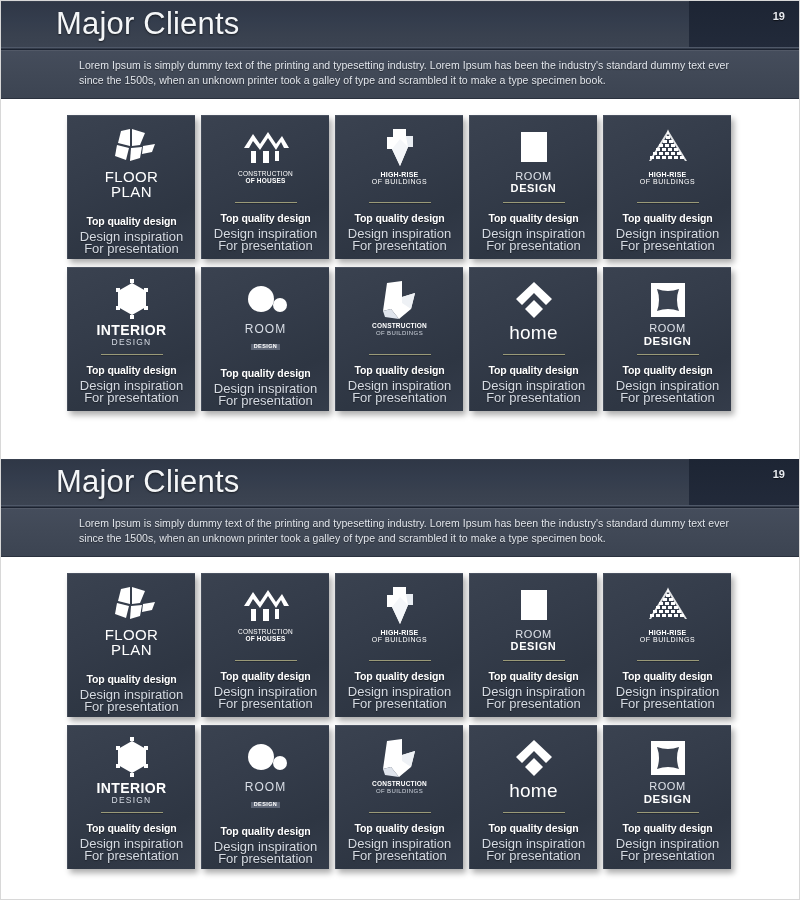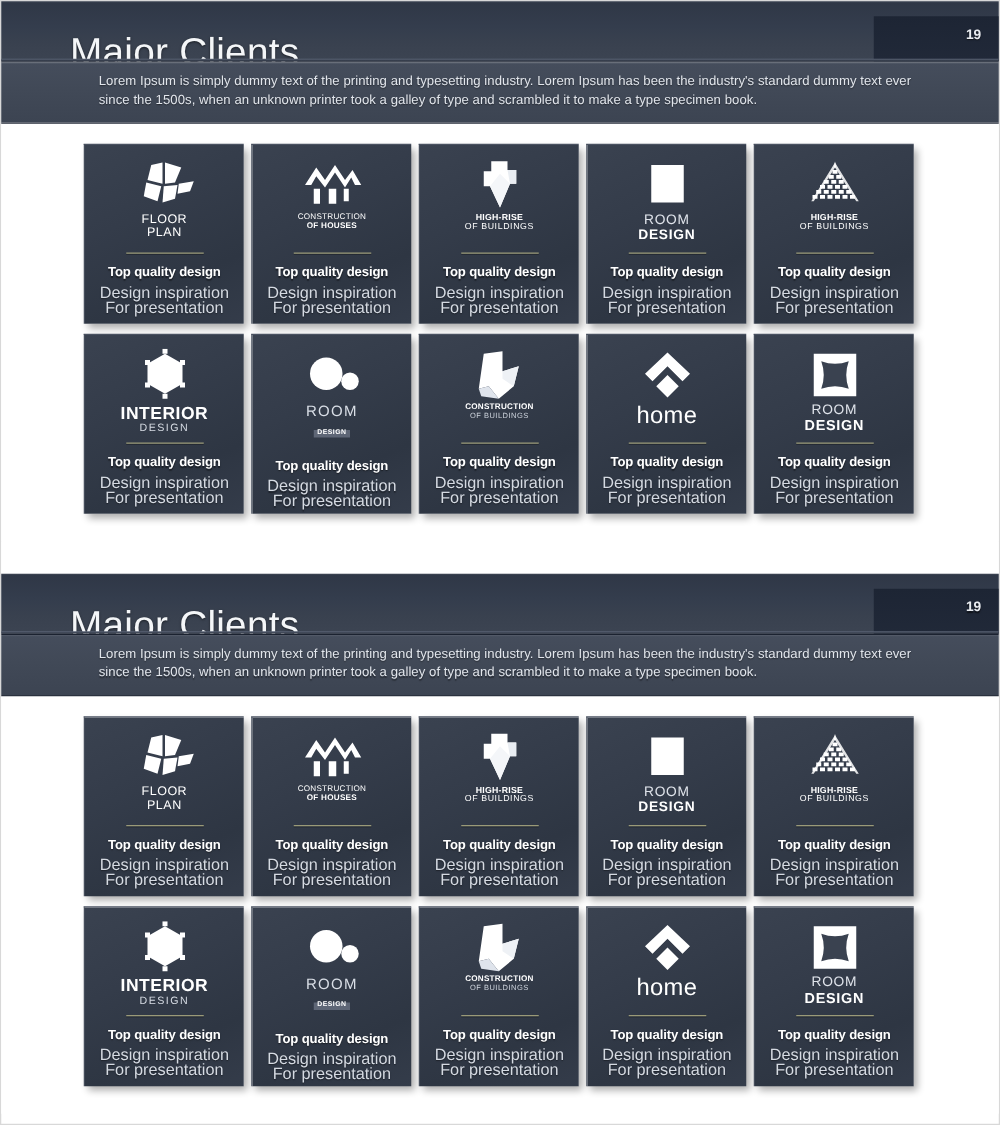--- a/index.html
+++ b/index.html
@@ -26,32 +26,31 @@
     background:linear-gradient(180deg,#2f3746 0%,#343d4d 42%,#39414f 70%,#3c4452 100%);
     border-bottom:1px solid #1b2230;
     box-shadow:inset 0 1px 0 rgba(255,255,255,.05);
     overflow:hidden;
   }
   .header:after{
     content:"";position:absolute;left:0;right:0;bottom:0;height:2px;
     background:linear-gradient(180deg,#5d6678 0%,#262d3a 100%);
   }
   .header-title{
-    position:absolute;left:55px;top:20px;
+    position:absolute;left:55px;top:2px;
     font-size:31px;line-height:42px;
     font-weight:400;
     color:#f4f6f8;
     letter-spacing:.2px;
     text-shadow:0 1px 2px rgba(0,0,0,.55);
     white-space:nowrap;
   }
   .header-right{
-    position:absolute;right:0;top:0;width:100px;height:100%;
+    position:absolute;right:0;top:0;width:110px;height:100%;
     background:linear-gradient(180deg,#1d2534 0%,#222a3a 100%);
-    margin-top:12px;
   }
   .page-num{
     position:absolute;right:14px;top:9px;
     font-size:11px;color:#e9ecf1;font-weight:700;
     text-shadow:0 1px 1px rgba(0,0,0,.6);
   }
 
   
   .subbar{
     position:relative;
@@ -106,21 +105,21 @@
   .logo-text{
     text-align:center;
     color:#ffffff;
     margin-top:1px;
     line-height:1.05;
   }
   .lt1{display:block;font-size:9px;letter-spacing:.3px;}
   .lt2{display:block;font-size:9px;letter-spacing:.3px;}
 
   
-  .brand-floorplan .lt1,.brand-floorplan .lt2{font-size:10px;font-weight:400;letter-spacing:.4px;}
+  .brand-floorplan .lt1,.brand-floorplan .lt2{font-size:15px;font-weight:400;letter-spacing:.4px;}
   .brand-construction .lt1{font-size:6.5px;font-weight:400;letter-spacing:.2px;}
   .brand-construction .lt2{font-size:6.5px;font-weight:700;letter-spacing:.2px;}
   .brand-highrise .lt1{font-size:7px;font-weight:700;letter-spacing:.2px;}
   .brand-highrise .lt2{font-size:7px;font-weight:400;letter-spacing:.5px;}
   .brand-roomdesign .lt1{font-size:11px;font-weight:400;letter-spacing:.6px;color:#dfe3ea;}
   .brand-roomdesign .lt2{font-size:11px;font-weight:700;letter-spacing:.6px;}
   .brand-interior .lt1{font-size:14px;font-weight:700;letter-spacing:.4px;}
   .brand-interior .lt2{font-size:8.5px;font-weight:400;letter-spacing:1.2px;color:#d7dce4;}
   .brand-roomcircles .lt1{font-size:12px;font-weight:400;letter-spacing:1px;color:#d9dee6;}
   .brand-roomcircles .lt2{font-size:5.5px;font-weight:700;letter-spacing:.4px;background:#5e6676;display:inline-block;padding:0 3px;}

